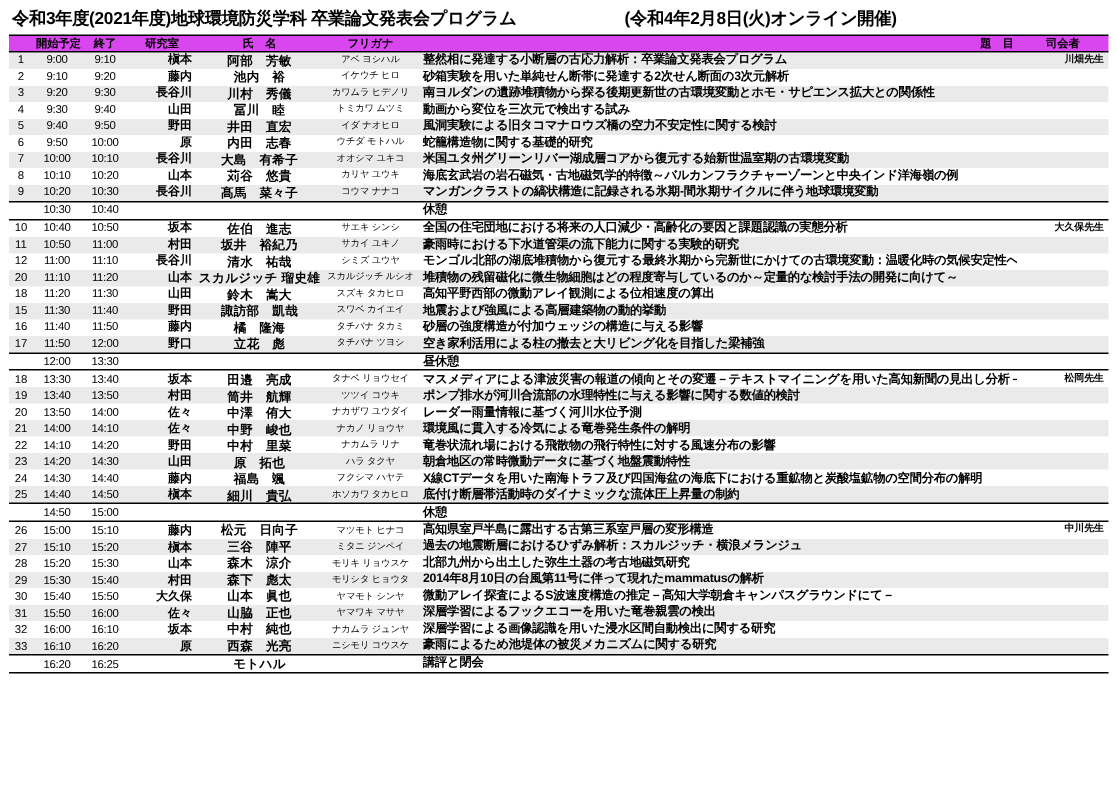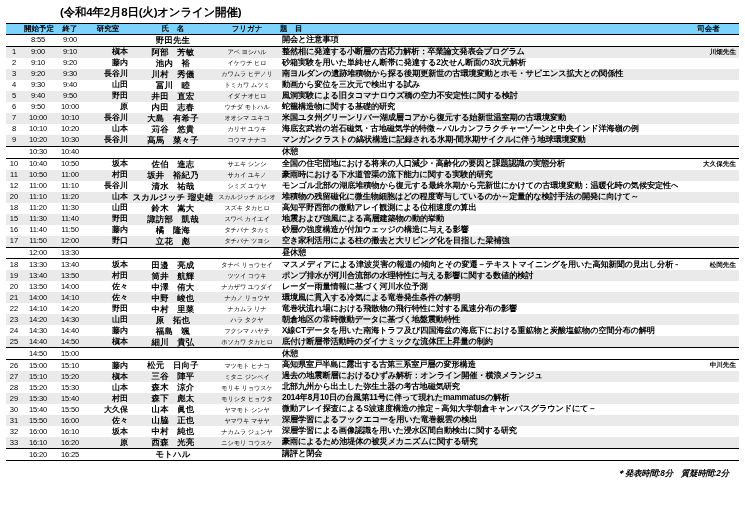--- a/index.html
+++ b/index.html
@@ -29,21 +29,21 @@
     justify-content: flex-start;
     font-weight: bold;
     font-size: 11.5px;
     letter-spacing: -0.2px;
     padding: 1px 0 3px 2px;
     white-space: nowrap;
   }
   .doc-title { flex: 0 0 auto; }
   .doc-subtitle {
     flex: 0 0 auto;
-    margin-left: 52px;
+    margin-left: 72px;
   }
   
   table.program {
     border-collapse: collapse;
     width: 733px;
     table-layout: fixed;
     font-size: 8px;
     line-height: 1.05;
   }
   table.program col.c-no    { width: 16px; }
@@ -56,23 +56,23 @@
   table.program col.c-chair { width: 61px; }
 
   thead th {
     font-size: 7.5px;
     font-weight: bold;
     padding: 1px 2px 1px 2px;
     text-align: center;
     white-space: nowrap;
     border-top: 1.6px solid #000;
     border-bottom: 0.9px solid #000;
-    background: #7dd3fc;
-  }
-  thead th.h-title { text-align: left; }
+    background: #d946ef;
+  }
+  thead th.h-title { text-align: right; }
   thead th.h-no { border-top: 1.6px solid #000; }
 
   tbody td {
     padding: 1.1px 2px;
     vertical-align: middle;
     white-space: nowrap;
     overflow: hidden;
     font-size: 8px;
   }
   tbody tr.zebra td { background: #eaeaea; }
@@ -103,20 +103,21 @@
     font-style: italic;
     letter-spacing: -0.2px;
   }
 </style>
 </head>
 <body>
 
 <div id="page">
 
   <div class="doc-header">
+    <span class="doc-title">令和3年度(2021年度)地球環境防災学科 卒業論文発表会プログラム</span>
     <span class="doc-subtitle">(令和4年2月8日(火)オンライン開催)</span>
   </div>
 
   <table class="program">
     <colgroup>
       <col class="c-no">
         <col class="c-start">
         <col class="c-end">
         <col class="c-lab">
       <col class="c-name">
@@ -130,30 +131,20 @@
         <th class="h-start">開始予定</th>
         <th class="h-end">終了</th>
         <th class="h-lab">研究室</th>
         <th class="h-name">氏　名</th>
         <th class="h-kana">フリガナ</th>
         <th class="h-title">題　目</th>
         <th class="h-chair">司会者</th>
       </tr>
     </thead>
     <tbody id="program-body">
-        <tr class="plain opening">
-          <td class="no"></td>
-          <td class="start">8:55</td>
-          <td class="end">9:00</td>
-          <td class="lab"></td>
-          <td class="name">野田先生</td>
-          <td class="kana"></td>
-          <td class="title">開会と注意事項</td>
-          <td class="chair"></td>
-        </tr>
         <tr class="zebra">
           <td class="no">1</td>
           <td class="start">9:00</td>
           <td class="end">9:10</td>
           <td class="lab">槇本</td>
           <td class="name">阿部　芳敏</td>
           <td class="kana">アベ ヨシハル</td>
           <td class="title">整然相に発達する小断層の古応力解析：卒業論文発表会プログラム</td>
           <td class="chair">川畑先生</td>
         </tr>
@@ -437,21 +428,21 @@
           <td class="title">高知県室戸半島に露出する古第三系室戸層の変形構造</td>
           <td class="chair">中川先生</td>
         </tr>
         <tr class="zebra">
           <td class="no">27</td>
           <td class="start">15:10</td>
           <td class="end">15:20</td>
           <td class="lab">槇本</td>
           <td class="name">三谷　陣平</td>
           <td class="kana">ミタニ ジンペイ</td>
-          <td class="title">過去の地震断層におけるひずみ解析：オンライン開催・横浪メランジュ</td>
+          <td class="title">過去の地震断層におけるひずみ解析：スカルジッチ・横浪メランジュ</td>
           <td class="chair"></td>
         </tr>
         <tr class="plain">
           <td class="no">28</td>
           <td class="start">15:20</td>
           <td class="end">15:30</td>
           <td class="lab">山本</td>
           <td class="name">森木　涼介</td>
           <td class="kana">モリキ リョウスケ</td>
           <td class="title">北部九州から出土した弥生土器の考古地磁気研究</td>
@@ -513,15 +504,14 @@
           <td class="end">16:25</td>
           <td class="lab"></td>
           <td class="name">モトハル</td>
           <td class="kana"></td>
           <td class="title">講評と閉会</td>
           <td class="chair"></td>
         </tr>
       </tbody>
   </table>
 
-  <div class="footnote">＊発表時間:8分　質疑時間:2分</div>
 
 </div>
 
 </body></html>

